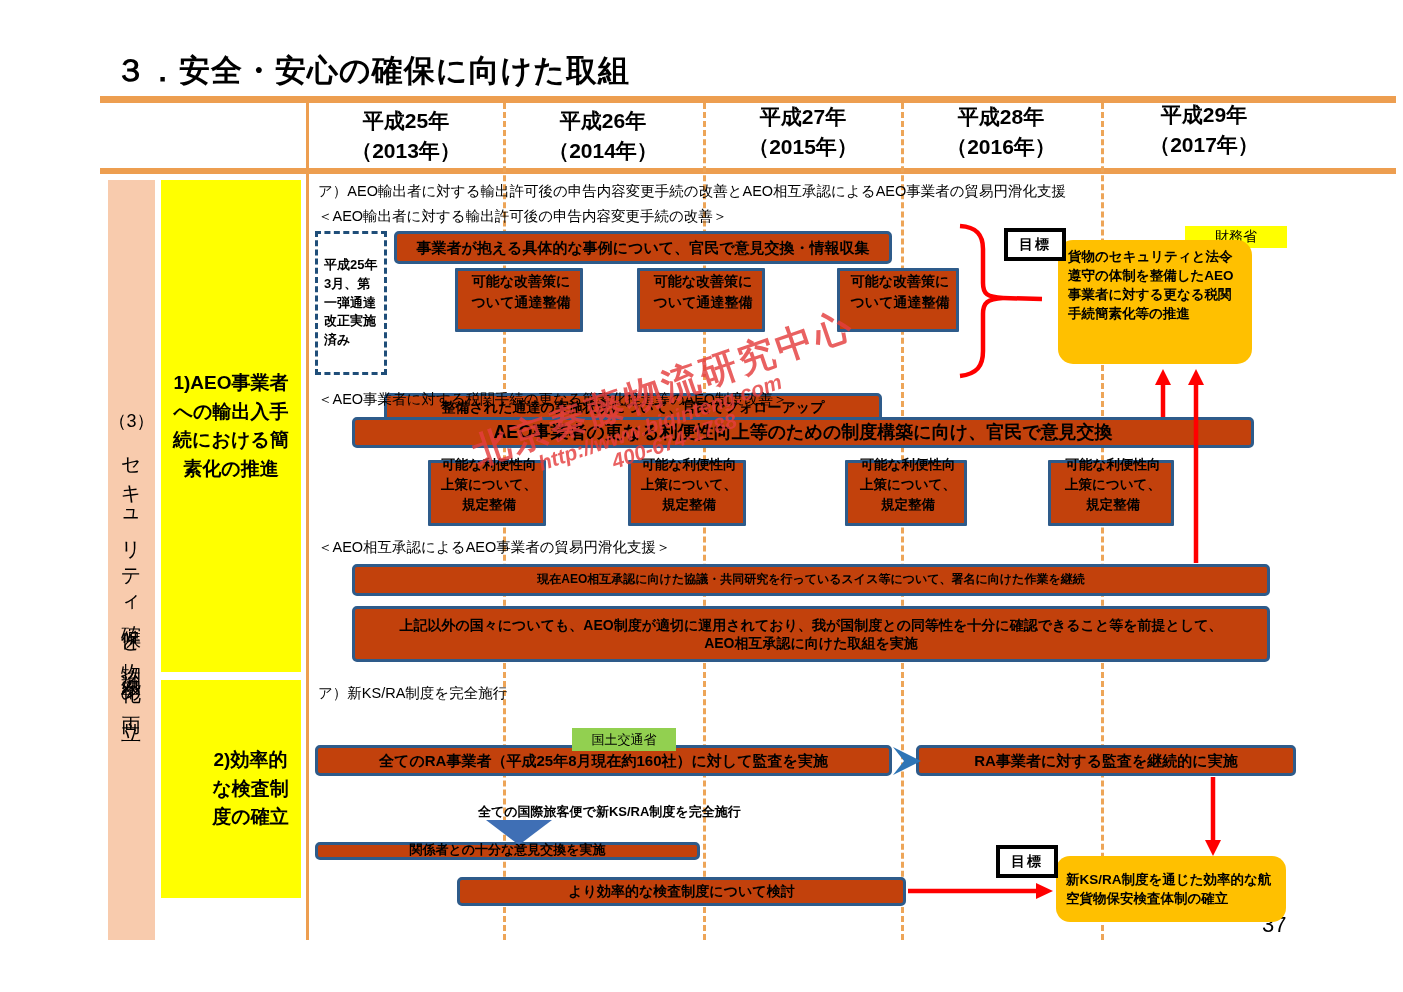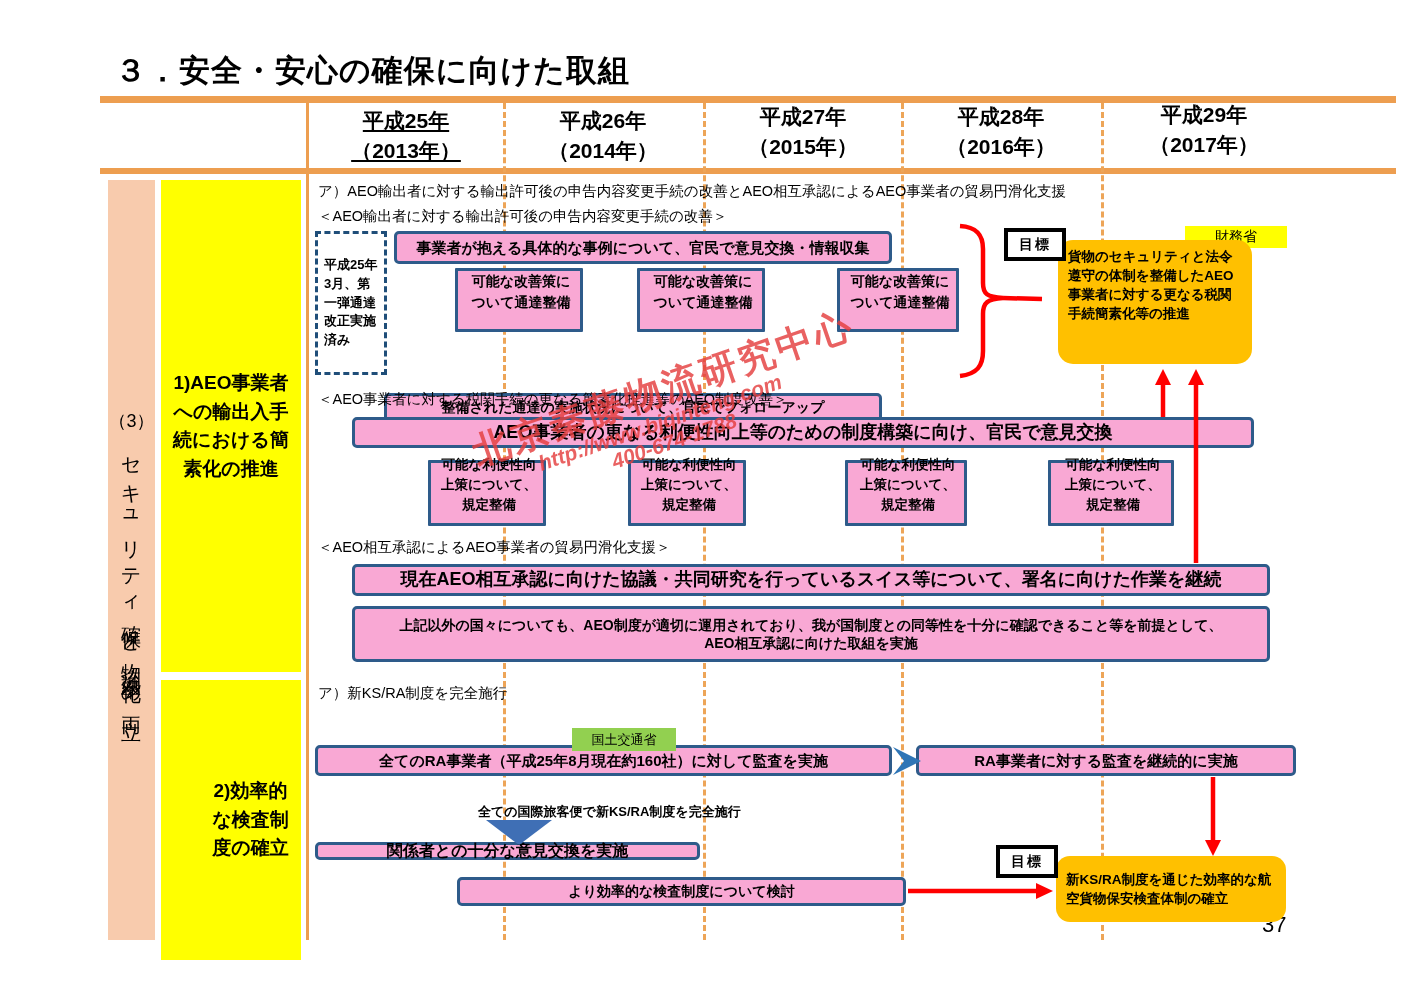--- a/index.html
+++ b/index.html
@@ -6,21 +6,21 @@
   #stage{
     position:relative;width:1403px;height:992px;background:#ffffff;overflow:hidden;
     font-family:"Liberation Sans","DejaVu Sans",sans-serif;color:#000;
   }
   .abs{position:absolute;}
   .hline{background:#ED9E50;}
   .vline-solid{background:#ED9E50;width:3px;}
   .vline-dash{width:0;border-left:3px dashed #EDA558;}
   .year-cell{display:flex;flex-direction:column;align-items:center;justify-content:center;
     font-size:21px;font-weight:bold;line-height:1.45;z-index:2;}
-  .nbox{border:3px solid #2E5B8A;background:#f9a8d4;border-radius:5px;display:flex;
+  .nbox{border:3px solid #2E5B8A;background:#c2410c;border-radius:5px;display:flex;
     align-items:center;justify-content:center;font-weight:bold;text-align:center;
     font-size:15px;z-index:2;box-sizing:border-box;line-height:1.3;}
   .rbox{border-radius:1px;font-size:14px;justify-content:flex-start;text-align:center;
     padding:4px 6px 20px 10px;line-height:1.5;}
   .heading{font-size:14.5px;z-index:2;white-space:nowrap;}
   .ministry{display:flex;align-items:center;justify-content:center;font-size:14px;
     font-weight:normal;z-index:3;margin-top:45px;}
   .goalbox{border:4px solid #000;background:#fff;display:flex;align-items:center;
     justify-content:center;font-size:14px;font-weight:bold;z-index:4;letter-spacing:2px;}
   .orangebox{background:#FFC000;border-radius:14px;font-size:13.5px;font-weight:bold;
@@ -55,21 +55,21 @@
   <div class="abs" style="left:115px;top:50px;font-size:31px;font-weight:bold;letter-spacing:1px;z-index:2;">３．安全・安心の確保に向けた取組</div>
 
   <div class="abs hline" style="left:100px;top:96px;width:1296px;height:7px;z-index:1;"></div>
   <div class="abs hline" style="left:100px;top:168px;width:1296px;height:6px;z-index:1;"></div>
   <div class="abs vline-solid" style="left:306px;top:96px;height:844px;z-index:1;"></div>
   <div class="abs vline-dash" style="left:503px;top:103px;height:837px;z-index:1;"></div>
   <div class="abs vline-dash" style="left:703px;top:103px;height:837px;z-index:1;"></div>
   <div class="abs vline-dash" style="left:901px;top:103px;height:837px;z-index:1;"></div>
   <div class="abs vline-dash" style="left:1101px;top:103px;height:837px;z-index:1;"></div>
 
-  <div class="abs year-cell" style="left:309px;top:104px;width:194px;height:64px;text-decoration:underline;">
+  <div class="abs year-cell" style="left:309px;top:104px;width:194px;height:64px;">
     <span>平成25年</span>
     <span>（2013年）</span>
   </div>
   <div class="abs year-cell" style="left:506px;top:104px;width:194px;height:64px;">
     <span>平成26年</span>
     <span>（2014年）</span>
   </div>
   <div class="abs year-cell" style="left:706px;top:100px;width:194px;height:64px;">
     <span>平成27年</span>
     <span>（2015年）</span>
@@ -81,21 +81,21 @@
   <div class="abs year-cell" style="left:1104px;top:98px;width:200px;height:64px;">
     <span>平成29年</span>
     <span>（2017年）</span>
   </div>
 
   <div class="abs sidebar-cat" style="left:108px;top:180px;width:47px;height:760px;">
     <div style="font-size:18px;margin-bottom:10px;">（3）</div>
     <div class="vtext">セキュリティ確保と物流効率化の両立</div>
   </div>
   <div class="abs ybox" style="left:161px;top:180px;width:140px;height:492px;">1)AEO事業者への輸出入手続における簡素化の推進</div>
-  <div class="abs ybox" style="left:161px;top:680px;width:140px;height:280px;padding-left:45px;">2)効率的な検査制度の確立</div>
+  <div class="abs ybox" style="left:161px;top:680px;width:140px;height:218px;padding-left:45px;">2)効率的な検査制度の確立</div>
 
   <div class="abs heading" style="left:318px;top:182px;">ア）AEO輸出者に対する輸出許可後の申告内容変更手続の改善とAEO相互承認によるAEO事業者の貿易円滑化支援</div>
   <div class="abs ministry" style="left:1185px;top:181px;width:102px;height:22px;background:#FFFF00;">財務省</div>
   <div class="abs heading" style="left:318px;top:207px;">＜AEO輸出者に対する輸出許可後の申告内容変更手続の改善＞</div>
 
   <div class="abs dashednote" style="left:315px;top:231px;width:72px;height:144px;">平成25年3月、第一弾通達改正実施済み</div>
   <div class="abs nbox" style="left:394px;top:231px;width:498px;height:33px;">事業者が抱える具体的な事例について、官民で意見交換・情報収集</div>
 
   <div class="abs nbox rbox" style="left:455px;top:268px;width:128px;height:64px;">可能な改善策について通達整備</div>
   <div class="abs nbox rbox" style="left:637px;top:268px;width:128px;height:64px;">可能な改善策について通達整備</div>
@@ -108,32 +108,32 @@
 
   <div class="abs heading" style="left:318px;top:390px;">＜AEO事業者に対する税関手続の更なる簡素化推進等のAEO制度改善＞</div>
   <div class="abs nbox" style="left:352px;top:417px;width:902px;height:31px;font-size:18px;">AEO事業者の更なる利便性向上等のための制度構築に向け、官民で意見交換</div>
 
   <div class="abs nbox rbox" style="left:428px;top:460px;width:118px;height:66px;font-size:13.5px;">可能な利便性向上策について、規定整備</div>
   <div class="abs nbox rbox" style="left:628px;top:460px;width:118px;height:66px;font-size:13.5px;">可能な利便性向上策について、規定整備</div>
   <div class="abs nbox rbox" style="left:845px;top:460px;width:122px;height:66px;font-size:13.5px;">可能な利便性向上策について、規定整備</div>
   <div class="abs nbox rbox" style="left:1048px;top:460px;width:126px;height:66px;font-size:13.5px;">可能な利便性向上策について、規定整備</div>
 
   <div class="abs heading" style="left:318px;top:538px;">＜AEO相互承認によるAEO事業者の貿易円滑化支援＞</div>
-  <div class="abs nbox" style="left:352px;top:564px;width:918px;height:32px;font-size:18px;">現在AEO相互承認に向けた協議・共同研究を行っているスイス等について、署名に向けた作業を継続</div>
+  <div class="abs nbox" style="left:352px;top:564px;width:918px;height:32px;font-size:12px;">現在AEO相互承認に向けた協議・共同研究を行っているスイス等について、署名に向けた作業を継続</div>
   <div class="abs nbox" style="left:352px;top:606px;width:918px;height:56px;font-size:14px;padding:0 30px;">上記以外の国々についても、AEO制度が適切に運用されており、我が国制度との同等性を十分に確認できること等を前提として、AEO相互承認に向けた取組を実施</div>
 
   <div class="abs heading" style="left:318px;top:684px;">ア）新KS/RA制度を完全施行</div>
   <div class="abs ministry" style="left:572px;top:683px;width:104px;height:23px;background:#92D050;font-size:13px;">国土交通省</div>
 
   <div class="abs nbox" style="left:315px;top:745px;width:577px;height:31px;">全てのRA事業者（平成25年8月現在約160社）に対して監査を実施</div>
   <div class="abs nbox" style="left:916px;top:745px;width:380px;height:31px;">RA事業者に対する監査を継続的に実施</div>
 
   <div class="abs note-plain" style="left:478px;top:803px;">全ての国際旅客便で新KS/RA制度を完全施行</div>
 
-  <div class="abs nbox" style="left:315px;top:842px;width:385px;height:18px;font-size:16px;">関係者との十分な意見交換を実施</div>
+  <div class="abs nbox" style="left:315px;top:842px;width:385px;height:18px;font-size:13px;font-family:Liberation Mono, monospace;">関係者との十分な意見交換を実施</div>
   <div class="abs nbox" style="left:457px;top:877px;width:449px;height:29px;font-size:14px;">より効率的な検査制度について検討</div>
 
   <div class="abs goalbox" style="left:996px;top:845px;width:54px;height:25px;">目標</div>
   <div class="abs orangebox" style="left:1056px;top:856px;width:230px;height:66px;display:flex;align-items:center;">新KS/RA制度を通じた効率的な航空貨物保安検査体制の確立</div>
 
   <div class="abs pagenum" style="left:1262px;top:912px;">37</div>
 
   <svg id="arrows" width="1403" height="992" viewBox="0 0 1403 992">
 
     <g stroke="#FF0000" stroke-width="4.5" fill="none">

